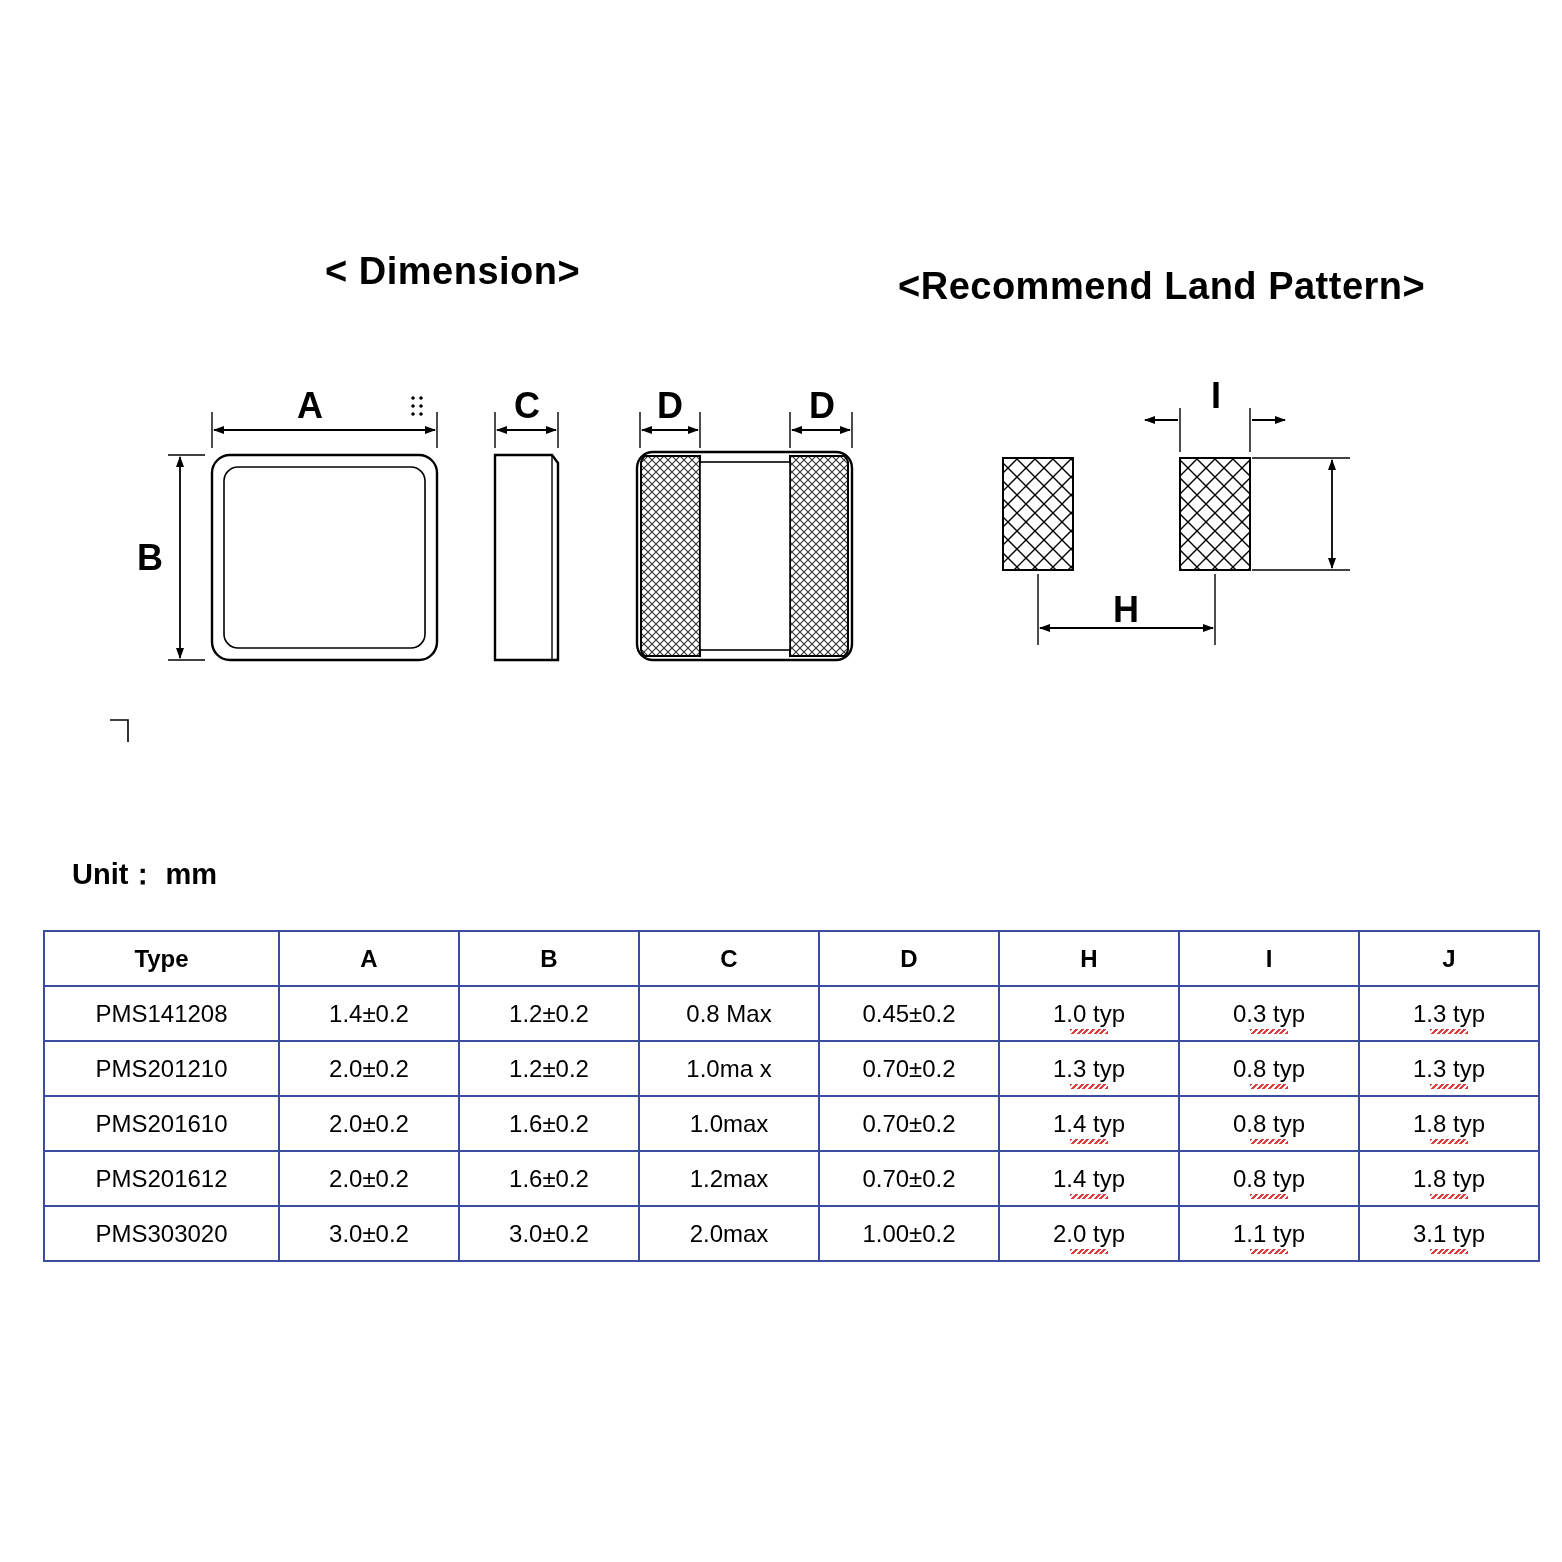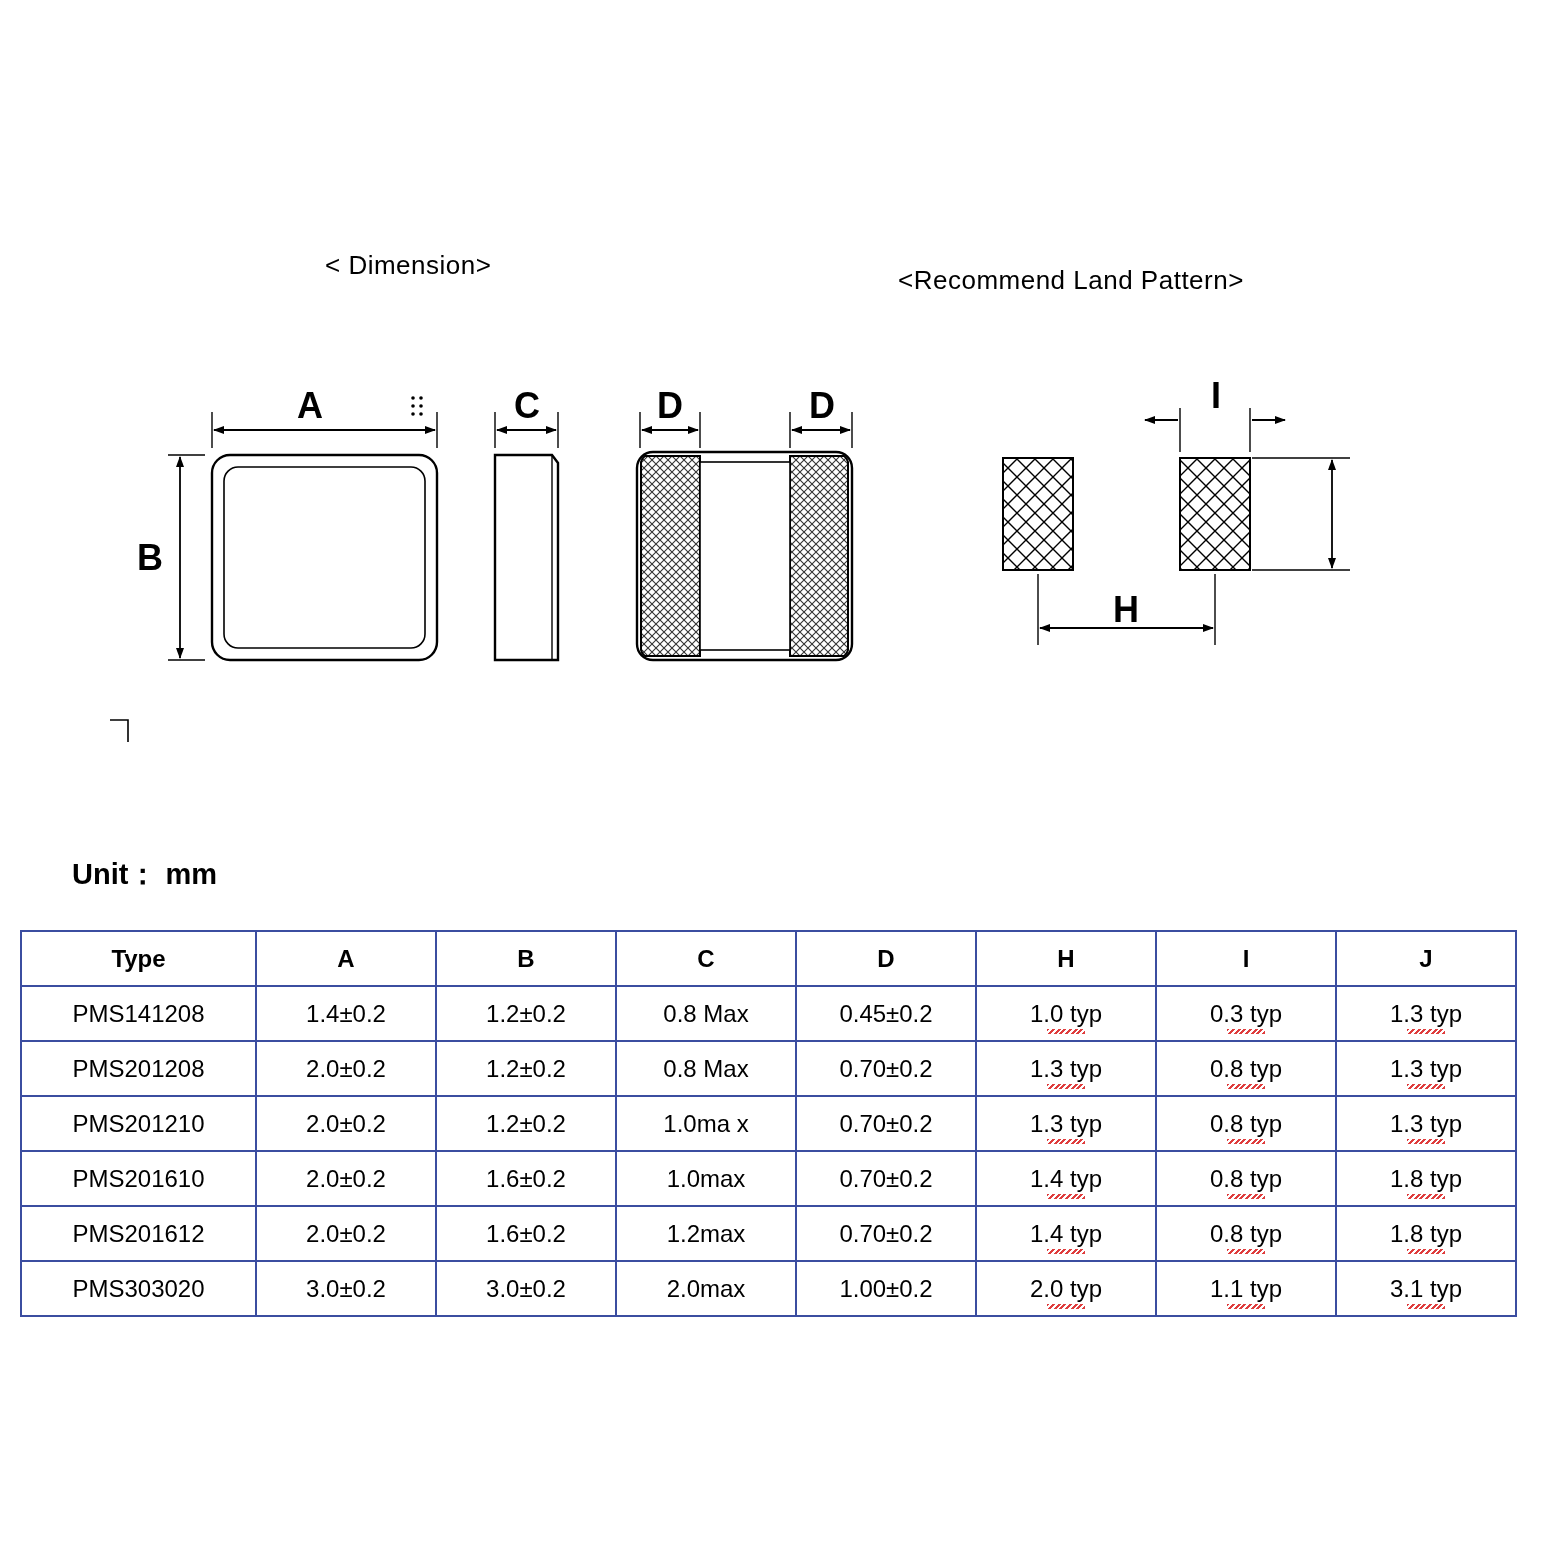--- a/index.html
+++ b/index.html
@@ -12,22 +12,22 @@
     height: 1562px;
     position: relative;
     font-family: "Liberation Sans", sans-serif;
     color: #000000;
     overflow: hidden;
   }
 
   
   .heading {
     position: absolute;
-    font-weight: normal;
-    font-size: 26px;
+    font-weight: bold;
+    font-size: 38px;
     letter-spacing: 0.5px;
     white-space: nowrap;
   }
   #dimension-title { left: 325px; top: 250px; }
   #land-title      { left: 898px; top: 265px; }
 
   .unit-label {
     position: absolute;
     left: 72px;
     top: 855px;
@@ -41,21 +41,21 @@
     position: absolute;
     left: 0;
     top: 0;
     width: 1562px;
     height: 820px;
   }
 
   
   #spec-table {
     position: absolute;
-    left: 20px;
+    left: 43px;
     top: 930px;
     width: 1376px;
     border-collapse: collapse;
     table-layout: fixed;
   }
   #spec-table th,
   #spec-table td {
     border: 2px solid #3b4da0;
     height: 53px;
     text-align: center;
@@ -249,30 +249,20 @@
       <td>PMS141208</td>
       <td>1.4±0.2</td>
       <td>1.2±0.2</td>
       <td>0.8 Max</td>
       <td>0.45±0.2</td>
       <td><span class="sq-underline">1.0 typ</span></td>
       <td><span class="sq-underline">0.3 typ</span></td>
       <td><span class="sq-underline">1.3 typ</span></td>
     </tr>
     <tr>
-      <td>PMS201208</td>
-      <td>2.0±0.2</td>
-      <td>1.2±0.2</td>
-      <td>0.8 Max</td>
-      <td>0.70±0.2</td>
-      <td><span class="sq-underline">1.3 typ</span></td>
-      <td><span class="sq-underline">0.8 typ</span></td>
-      <td><span class="sq-underline">1.3 typ</span></td>
-    </tr>
-    <tr>
       <td>PMS201210</td>
       <td>2.0±0.2</td>
       <td>1.2±0.2</td>
       <td>1.0ma x</td>
       <td>0.70±0.2</td>
       <td><span class="sq-underline">1.3 typ</span></td>
       <td><span class="sq-underline">0.8 typ</span></td>
       <td><span class="sq-underline">1.3 typ</span></td>
     </tr>
     <tr>

